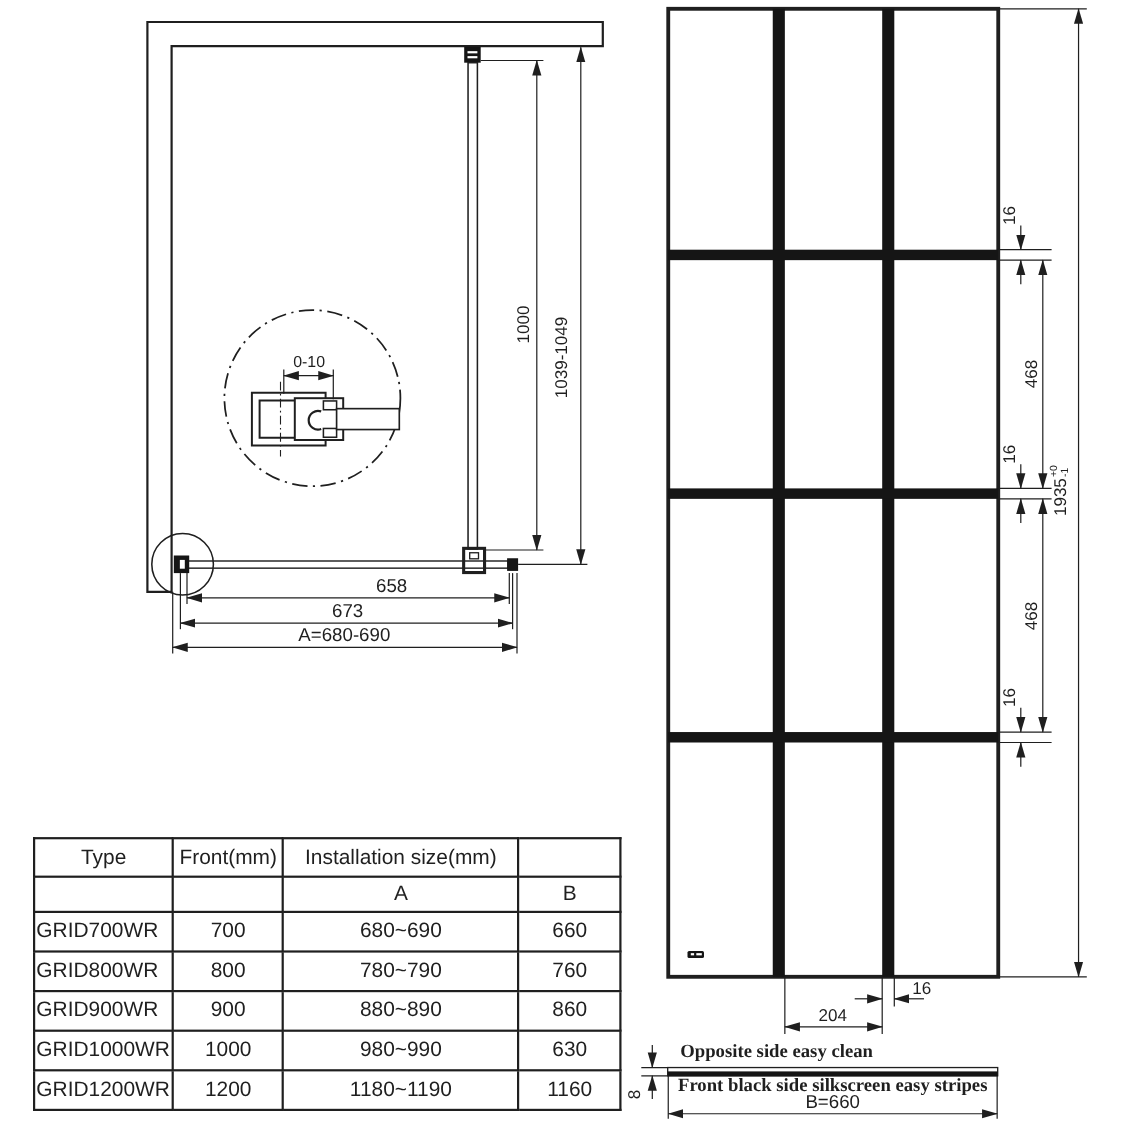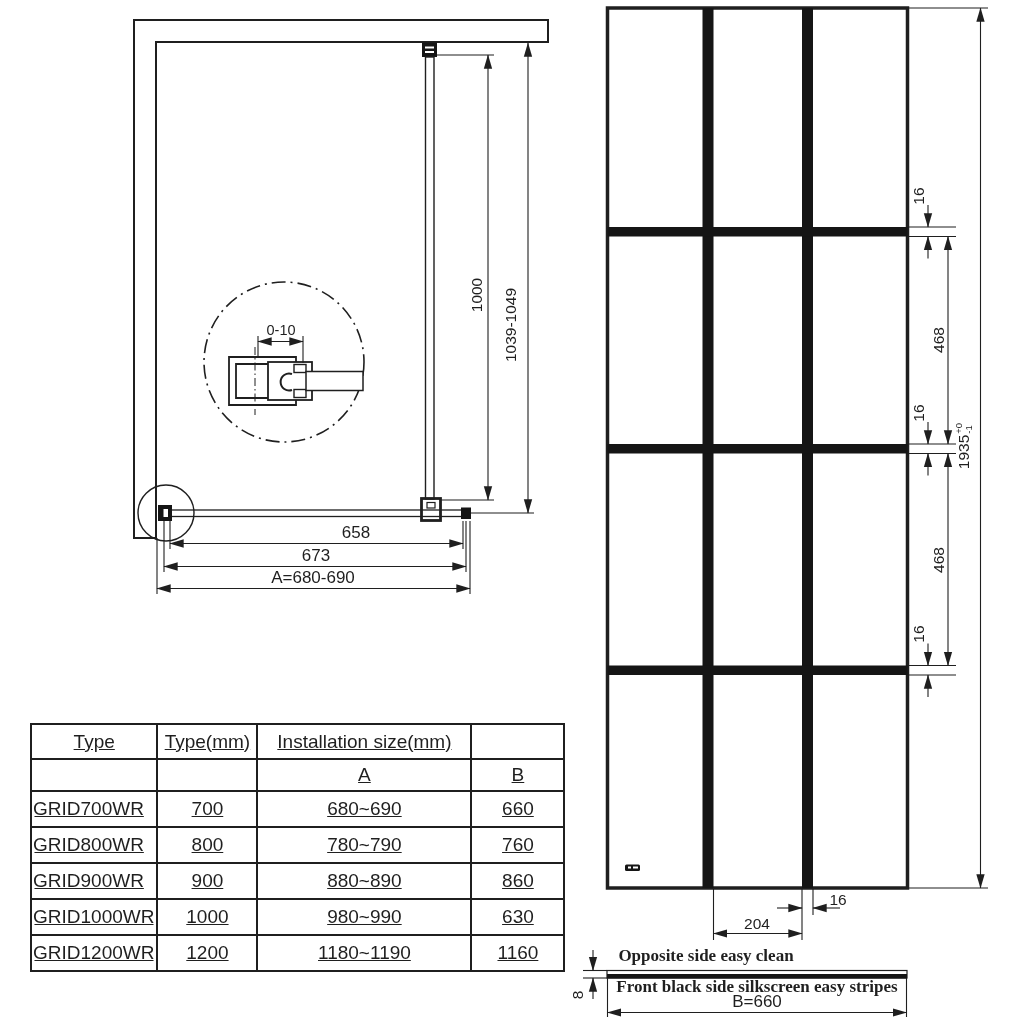--- a/index.html
+++ b/index.html
@@ -8,22 +8,22 @@
   #linework{position:absolute;left:0;top:0;}
   .htext{position:absolute;transform:translate(-50%,-50%);white-space:nowrap;
          font-size:15.5px;color:#1f1f1f;}
   .vtext{position:absolute;transform:translate(-50%,-50%) rotate(-90deg);white-space:nowrap;
          font-size:15.5px;color:#1f1f1f;}
   .serifbold{font-family:"Liberation Serif",serif;font-weight:bold;font-size:17px;}
   .big{font-size:17px;}
   .tolstack{display:inline-flex;flex-direction:column;font-size:9.5px;line-height:1.05;
             vertical-align:middle;margin-left:1px;transform:translateY(-1px);}
   
-  #spec-table{position:absolute;left:30px;top:723px;border-collapse:collapse;
-              table-layout:fixed;font-size:19px;color:#1f1f1f;text-decoration:underline;}
+  #spec-table{position:absolute;left:30px;top:761px;border-collapse:collapse;
+              table-layout:fixed;font-size:19px;color:#1f1f1f;}
   #spec-table td{border:2px solid #1f1f1f;text-align:center;padding:0 2px;height:34px;
                  overflow:hidden;}
   #spec-table tr.h1 td{height:33px;}
   #spec-table tr.h2 td{height:30px;}
   #spec-table td.typecell{text-align:left;padding-left:1px;border-radius:17px;}
 </style>
 </head>
 <body>
 
 <div id="canvas">
@@ -188,21 +188,21 @@
   <table id="spec-table">
     <colgroup>
         <col style="width:118px">
         <col style="width:100px">
         <col style="width:214px">
         <col style="width:93px">
       </colgroup>
     <tbody>
         <tr class="h1">
       <td>Type</td>
-      <td>Type(mm)</td>
+      <td>Front(mm)</td>
       <td>Installation size(mm)</td>
       <td></td>
     </tr>
     <tr class="h2">
       <td></td>
       <td></td>
       <td>A</td>
       <td>B</td>
     </tr>
     <tr>

